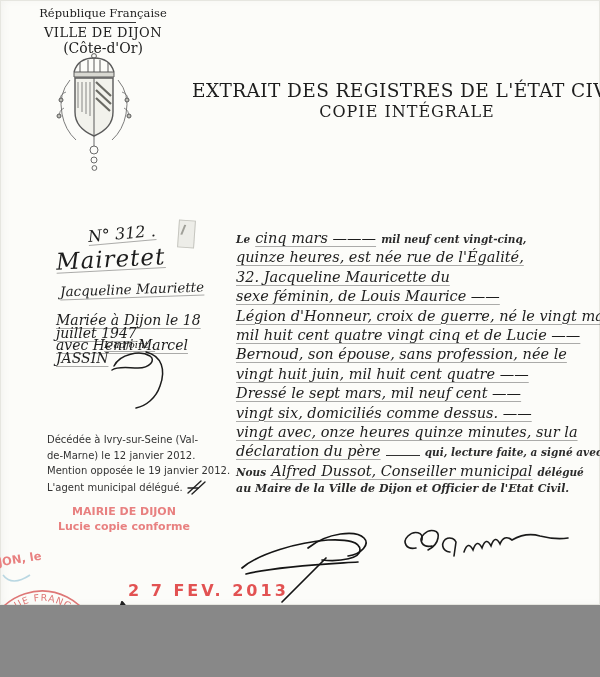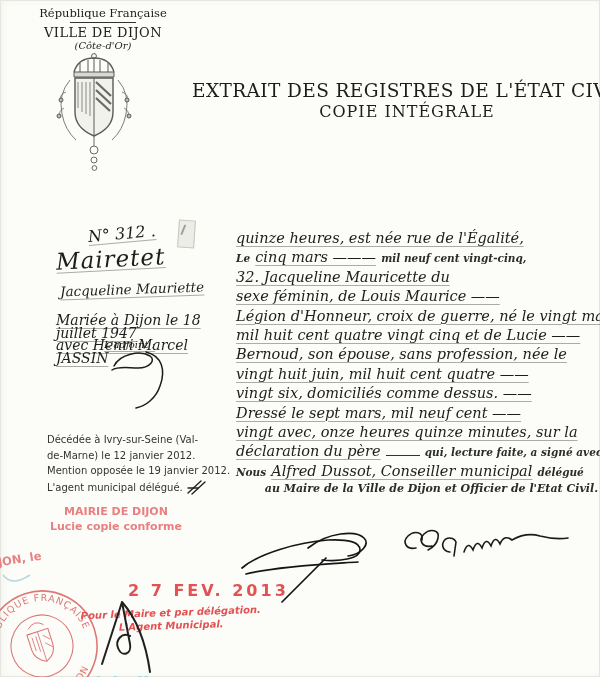--- a/index.html
+++ b/index.html
@@ -1,27 +1,27 @@
 <!DOCTYPE html>
 <html style="--stamp-red: #e25252; --stamp-pink: #e88080; --agent-cyan: #8ed7e6; --ink: #1d1d1d;"><head>
 <meta charset="utf-8">
 <style>
   html,body{margin:0;padding:0;background:#888;}
   .paper{
-    position:relative;width:600px;height:677px;margin:0 auto;
+    position:relative;width:600px;height:605px;margin:0 auto;
     background:#fcfcf9;overflow:hidden;
     font-family:"DejaVu Serif",serif;color:#1d1d1d;
     box-shadow:inset 0 0 0 1px #e6e6e0, inset 3px 0 8px rgba(0,0,0,.04);
   }
   
   .letterhead{position:absolute;left:26px;top:6px;width:154px;text-align:center;}
   .lh-rep{font-size:11.5px;}
   .lh-rule{width:66px;height:1px;background:#333;margin:2px auto 2px;}
   .lh-city{font-size:13px;letter-spacing:.4px;}
-  .lh-dept{font-size:10px;font-style:italic;}
+  .lh-dept{font-size:14px;}
   .coa{position:absolute;left:44px;top:48px;}
   .doc-title{position:absolute;left:192px;top:80px;width:430px;text-align:center;}
   .dt1{font-size:18.5px;letter-spacing:.4px;white-space:nowrap;}
   .dt2{font-size:16px;letter-spacing:1px;margin-top:1px;}
   
   .hw{font-style:italic;color:var(--ink,#1d1d1d);
       text-decoration:underline;text-decoration-color:rgba(40,40,40,.38);
       text-decoration-thickness:1px;text-underline-offset:3px;}
   .pr{font-weight:bold;font-style:italic;font-size:10.5px;color:#2b2b2b;text-decoration:none;}
   
@@ -35,26 +35,26 @@
   .m-adjoint{position:absolute;left:104px;top:339px;font-size:10px;font-style:italic;}
   .sig-adjoint{position:absolute;left:106px;top:348px;}
   .death-note{position:absolute;left:47px;top:403px;width:190px;
       font-family:"DejaVu Sans",sans-serif;font-size:10px;line-height:15.5px;color:#333;margin-top:29px;}
   .initials{display:inline-block;vertical-align:-4px;}
   
   .act-body{position:absolute;left:236px;top:228px;width:362px;}
   .bline{height:19.4px;white-space:nowrap;}
   .bline .hw{font-size:14.5px;}
   .blank-line{display:inline-block;width:34px;border-bottom:1px solid #333;height:10px;}
-  .closing{margin-top:2px;font-size:11px;text-align:right;}
+  .closing{margin-top:2px;font-size:11px;}
   .sig-father{position:absolute;left:238px;top:528px;}
   .sig-officer{position:absolute;left:398px;top:526px;}
   
   .stamp{font-family:"DejaVu Sans",sans-serif;color:var(--stamp-red,#e25f5f);}
-  .mairie{position:absolute;left:48px;top:504px;width:136px;text-align:center;
+  .mairie{position:absolute;left:56px;top:504px;width:136px;text-align:center;
       font-size:11px;font-weight:bold;line-height:15px;color:var(--stamp-pink,#ea8585);}
   .dijon-le{position:absolute;left:-16px;top:553px;font-size:11.5px;font-weight:bold;
       transform:rotate(-9deg);color:var(--stamp-pink,#ea8585);}
   .blue-mark{position:absolute;left:2px;top:571px;}
   .date-stamp{position:absolute;left:128px;top:581px;font-size:16px;font-weight:bold;
       letter-spacing:3px;}
   .delegation{position:absolute;left:76px;top:606px;width:190px;text-align:center;
       font-size:10px;font-weight:bold;font-style:italic;line-height:13px;transform:rotate(-2deg);}
   .seal{position:absolute;left:-28px;top:576px;opacity:.85;}
   .sig-agent{position:absolute;left:88px;top:592px;}
@@ -140,34 +140,34 @@
             <path d="M2,14 L15,2"></path>
               <path d="M6,15 L19,3"></path>
               <path d="M2,9 L12,9"></path>
           </g>
         </svg>
       </span>
     </div>
   </div>
 
   <div class="act-body">
-    <div class="bline"><span class="hw">quinze heures, est née rue de l'Égalité,</span></div>
     <div class="bline">
       <span class="pr">Le</span>
       <span class="hw">cinq  mars ———</span>
       <span class="pr">mil neuf cent vingt-cinq,</span>
     </div>
+    <div class="bline"><span class="hw">quinze heures, est née rue de l'Égalité,</span></div>
     <div class="bline"><span class="hw">32. Jacqueline Mauricette du</span></div>
     <div class="bline"><span class="hw">sexe féminin, de Louis Maurice ——</span></div>
     <div class="bline"><span class="hw">Légion d'Honneur, croix de guerre, né le vingt mai,</span></div>
     <div class="bline"><span class="hw">mil huit cent quatre vingt cinq et de Lucie ——</span></div>
     <div class="bline"><span class="hw">Bernoud, son épouse, sans profession, née le</span></div>
     <div class="bline"><span class="hw">vingt huit juin, mil huit cent quatre ——</span></div>
+    <div class="bline"><span class="hw">Dressé le sept mars, mil neuf cent ——</span></div>
     <div class="bline"><span class="hw">vingt six, domiciliés comme dessus. ——</span></div>
-    <div class="bline"><span class="hw">Dressé le sept mars, mil neuf cent ——</span></div>
     <div class="bline"><span class="hw">vingt avec, onze heures quinze minutes, sur la</span></div>
     <div class="bline">
       <span class="hw">déclaration  du  père</span>
       <span class="blank-line"></span>
       <span class="pr">qui, lecture faite, a signé avec</span>
     </div>
     <div class="bline">
       <span class="pr">Nous</span>
       <span class="hw">Alfred Dussot, Conseiller municipal</span>
       <span class="pr">délégué</span>

